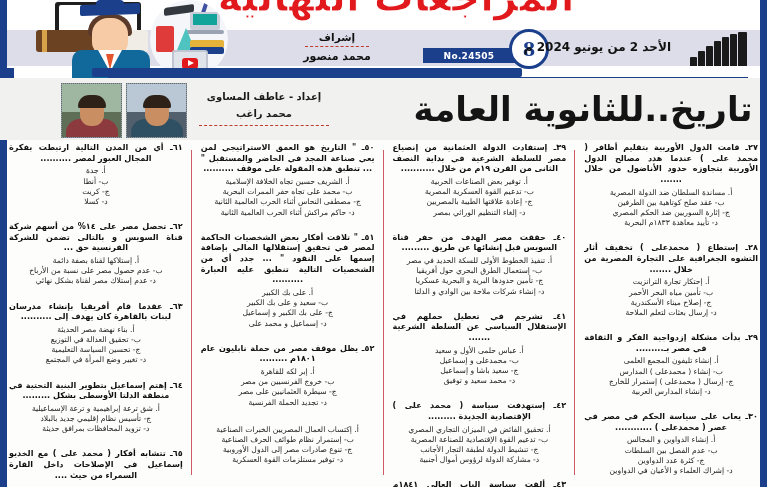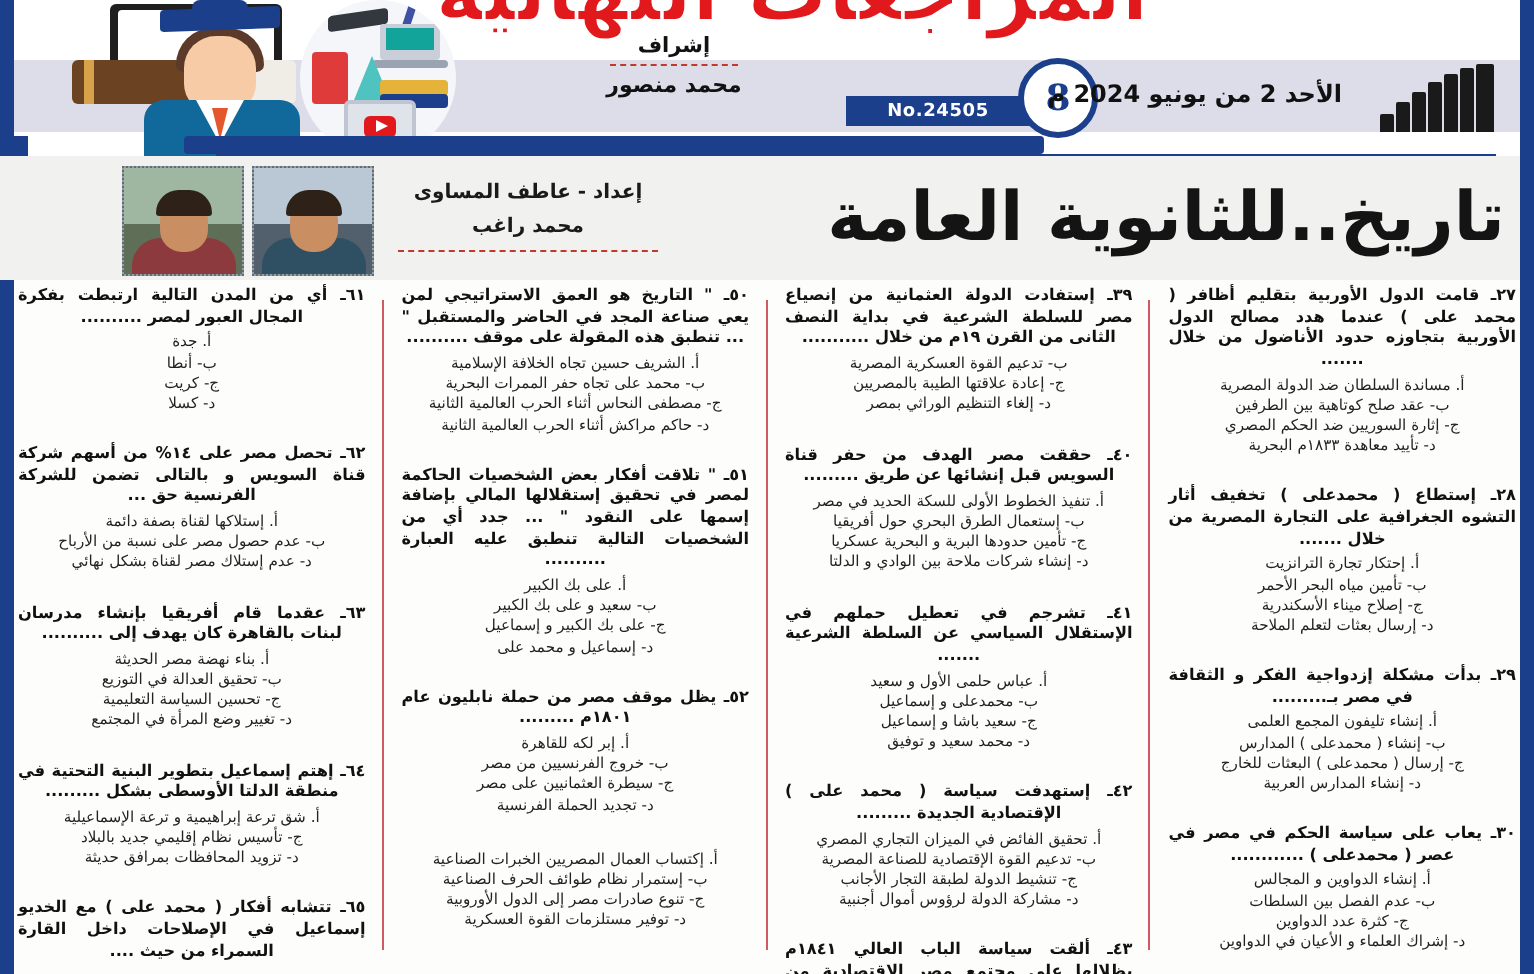--- a/index.html
+++ b/index.html
@@ -62,21 +62,21 @@
   }
 
   .issue-tag{
     position:absolute;right:252px;top:48px;width:92px;height:15px;
     background:#1b3f8b;color:#fff;font-size:9px;font-weight:bold;
     display:flex;align-items:center;justify-content:center;
     direction:ltr;letter-spacing:.3px;
   }
 
   .supervisor{
-    position:absolute;right:370px;top:16px;width:120px;height:40px;
+    position:absolute;right:370px;top:30px;width:120px;height:40px;
     text-align:center;color:#111;line-height:1.45;
   }
   .supervisor .s-lbl{font-size:10.5px;font-weight:bold;}
   .supervisor .s-nm{font-size:11px;font-weight:bold;}
 
   
   .illus{position:absolute;left:0;top:0;width:250px;height:78px;}
   .il-monitor{position:absolute;left:55px;top:2px;width:86px;height:40px;background:#1f1f1f;border-radius:3px;}
   .il-monitor:after{content:"";position:absolute;left:4px;top:3px;right:4px;bottom:4px;background:#fff;border-radius:2px;}
   .il-books{position:absolute;left:36px;top:30px;width:104px;height:22px;background:#6b4322;border-radius:3px;}
@@ -277,21 +277,21 @@
             <div class="opt">ج- إصلاح ميناء الأسكندرية</div>
             <div class="opt">د- إرسال بعثات لتعلم الملاحة</div>
           </div>
         </div>
         <div class="gap"></div>
         <div class="q">
           <div class="q-stem">٢٩ـ بدأت مشكلة إزدواجية الفكر و الثقافة في مصر بـ.........</div>
           <div class="q-opts">
             <div class="opt">أ. إنشاء تليفون المجمع العلمى</div>
             <div class="opt">ب- إنشاء ( محمدعلى ) المدارس</div>
-            <div class="opt">ج- إرسال ( محمدعلى ) البعثات للخارج</div>
+            <div class="opt">ج- إرسال ( محمدعلى ) إستمرار للخارج</div>
             <div class="opt">د- إنشاء المدارس العربية</div>
           </div>
         </div>
         <div class="gap"></div>
         <div class="q">
           <div class="q-stem">٣٠ـ يعاب على سياسة الحكم في مصر في عصر ( محمدعلى ) ............</div>
           <div class="q-opts">
             <div class="opt">أ. إنشاء الدواوين و المجالس</div>
             <div class="opt">ب- عدم الفصل بين السلطات</div>
             <div class="opt">ج- كثرة عدد الدواوين</div>
@@ -301,20 +301,21 @@
         <div class="gap"></div>
         <div class="q">
           <div class="q-stem">٣١ـ في أواخر عهد ( محمد على ) تم إنشاء المجلس المخصوص و كان يشترط لعضويته .......</div>
         </div>
       </div>
       <div class="col">
         <div class="rule"></div>
         <div class="q">
           <div class="q-stem">٣٩ـ إستفادت الدولة العثمانية من إنصياع مصر للسلطة الشرعية في بداية النصف الثانى من القرن ١٩م من خلال ...........</div>
           <div class="q-opts">
+            <div class="opt">أ. توفير بعض الصناعات الحربية</div>
             <div class="opt">ب- تدعيم القوة العسكرية المصرية</div>
             <div class="opt">ج- إعادة علاقتها الطيبة بالمصريين</div>
             <div class="opt">د- إلغاء التنظيم الوراثي بمصر</div>
           </div>
         </div>
         <div class="gap"></div>
         <div class="q">
           <div class="q-stem">٤٠ـ حققت مصر الهدف من حفر قناة السويس قبل إنشائها عن طريق .........</div>
           <div class="q-opts">
             <div class="opt">أ. تنفيذ الخطوط الأولى للسكة الحديد في مصر</div>

